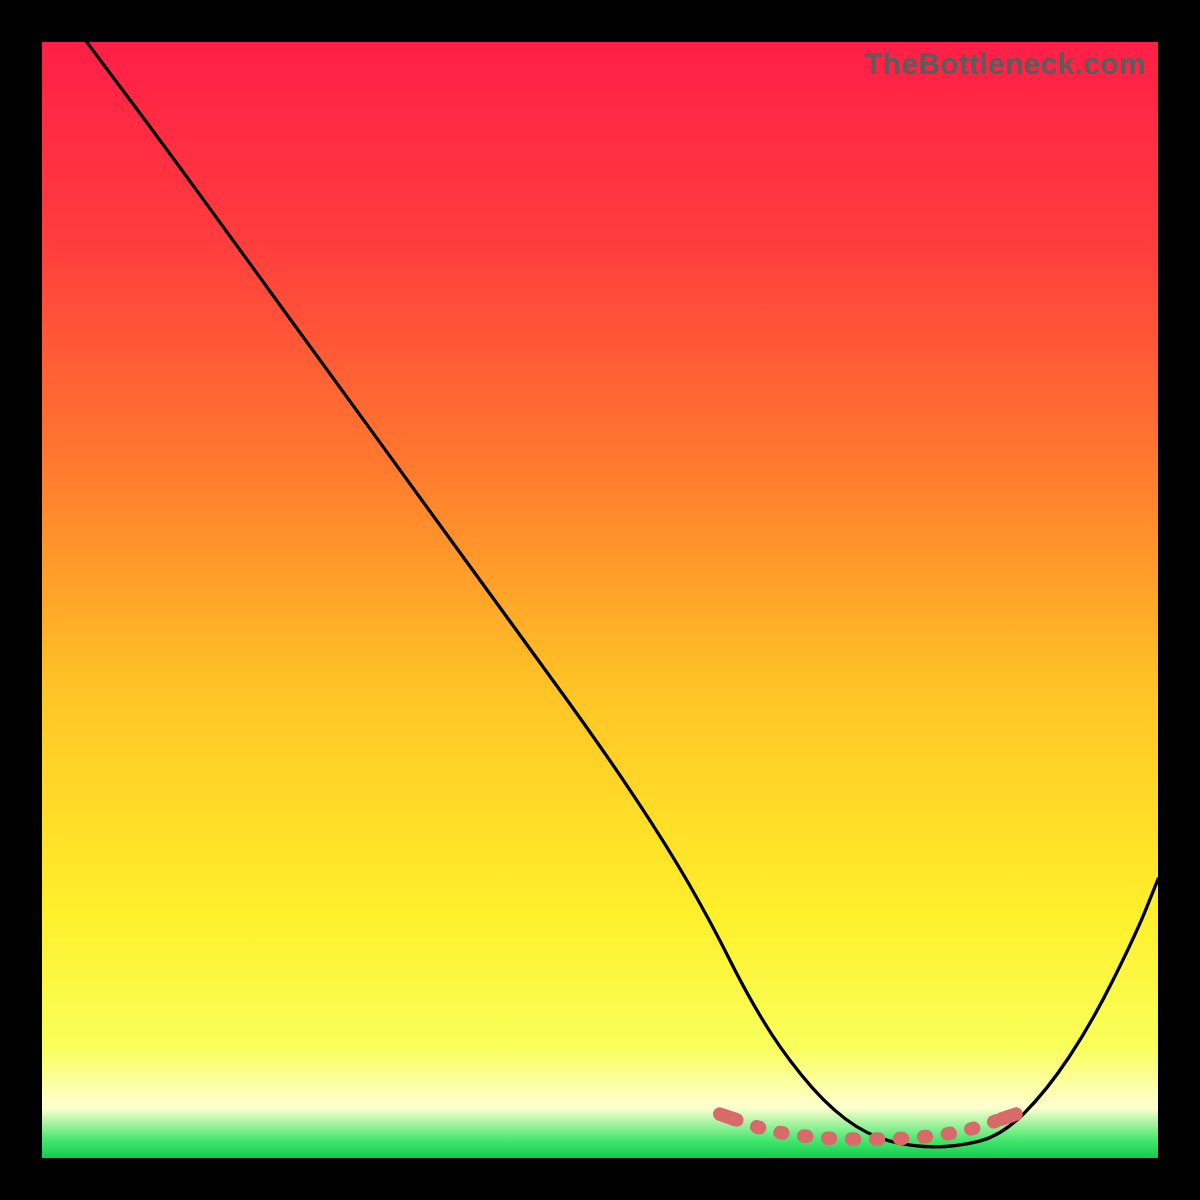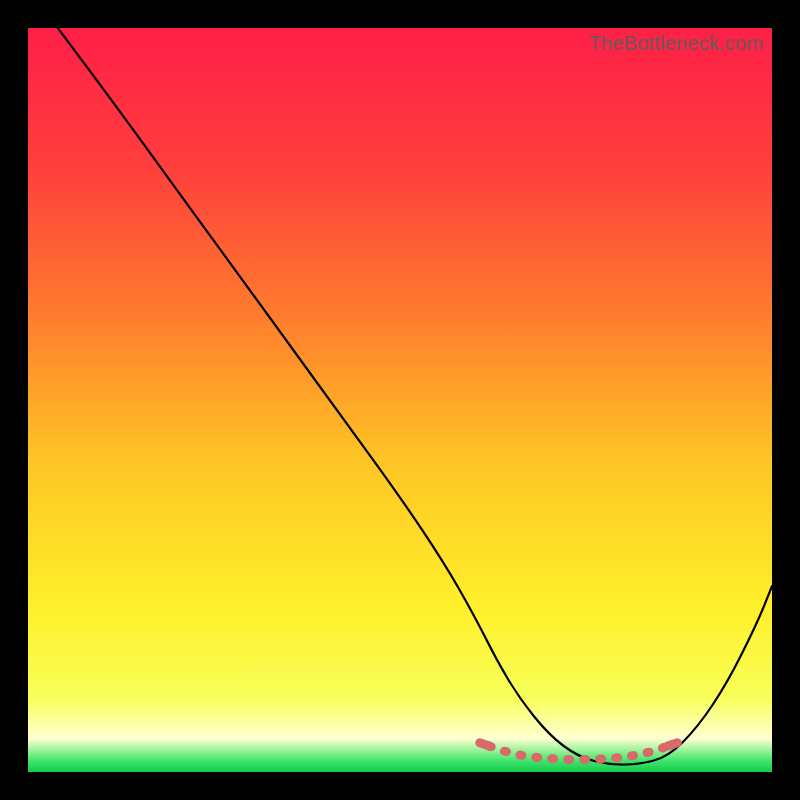--- a/index.html
+++ b/index.html
@@ -25,21 +25,21 @@
     top: 0;
     width: 744px;
     height: 744px;
   }
   .watermark {
     position: absolute;
     top: 4px;
     right: 8px;
     color: #5c5c5c;
     font-size: 20px;
-    font-weight: 400;
+    font-weight: 700;
     letter-spacing: 0.2px;
     user-select: none;
   }
 </style>
 </head>
 <body>
 
 <div class="frame">
 
   <svg class="plot" viewBox="0 0 744 744" preserveAspectRatio="none">

